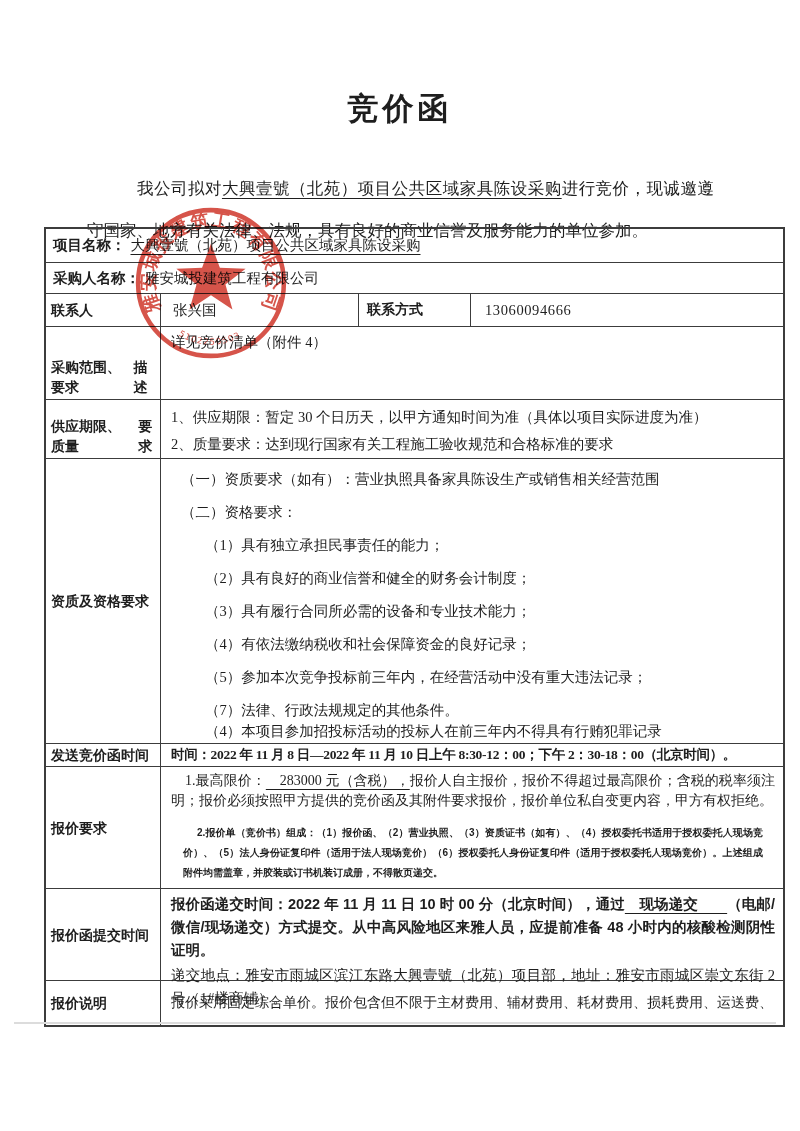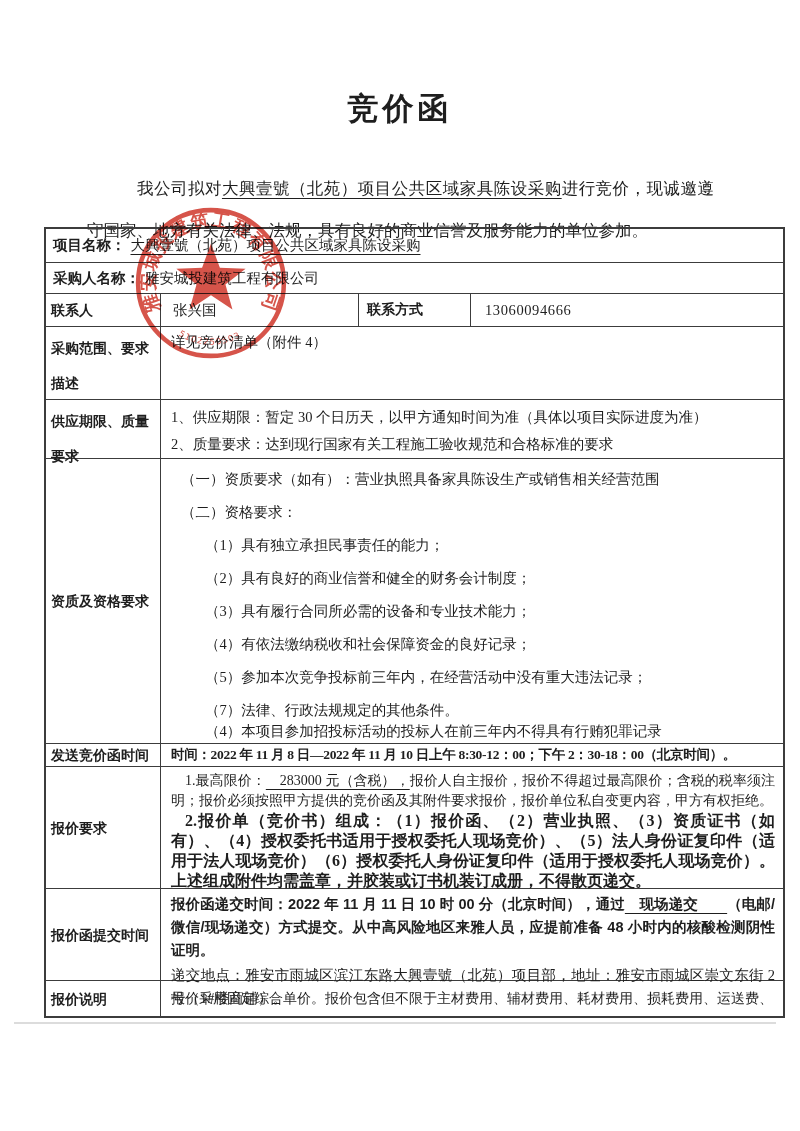--- a/index.html
+++ b/index.html
@@ -9,42 +9,42 @@
              font-size:31px;font-weight:bold;letter-spacing:4px;}
   .intro{position:absolute;top:151px;left:87px;width:627px;font-size:16.5px;
          line-height:42px;text-align:justify;text-indent:50px;}
   .u{text-decoration:underline;text-underline-offset:4px;text-decoration-thickness:1.4px;}
   .tbl{position:absolute;left:44px;top:227px;width:741px;border:2px solid #3c3c3c;box-sizing:border-box;}
   .row{display:flex;border-top:1.5px solid #3c3c3c;box-sizing:border-box;align-items:stretch;}
   .row.first{border-top:none;}
   .lblc{width:115px;flex:0 0 115px;border-right:1.5px solid #3c3c3c;box-sizing:border-box;
         font-family:"Liberation Sans","DejaVu Sans",sans-serif;font-weight:bold;font-size:14px;
         display:flex;align-items:center;padding:2px 3px 2px 5px;line-height:20px;}
-  .lblc.two-line{flex-direction:column;align-items:flex-start;justify-content:flex-start;padding-top:11px;}
+  .lblc.two-line{flex-direction:row;align-items:flex-end;justify-content:flex-start;padding-top:11px;}
   .lblc.two-line .l2{margin-top:15px;}
   .lblc.ctr .l2{text-align:center;}
   .cont{flex:1;min-width:0;box-sizing:border-box;padding:2px 8px 2px 10px;font-size:14.5px;}
   .vcenter{display:flex;align-items:center;}
   .fullc{flex:1;display:flex;align-items:center;padding-left:7px;box-sizing:border-box;}
   .inl-lbl{font-family:"Liberation Sans","DejaVu Sans",sans-serif;font-weight:bold;font-size:14.5px;white-space:nowrap;}
   .inl-val{font-size:14.5px;margin-left:5px;white-space:nowrap;}
   .c2{flex:0 0 198px;border-right:1.5px solid #3c3c3c;box-sizing:border-box;display:flex;align-items:center;padding-left:12px;font-size:14.5px;}
   .c3{flex:0 0 112px;border-right:1.5px solid #3c3c3c;box-sizing:border-box;
       font-family:"Liberation Sans","DejaVu Sans",sans-serif;font-weight:bold;font-size:14px;
       display:flex;align-items:center;padding-left:8px;}
   .c4{flex:1;display:flex;align-items:center;padding-left:14px;font-size:14.5px;letter-spacing:.6px;}
   .qual{padding-top:10px;}
   .q-item{line-height:21px;margin-bottom:12px;font-size:14.5px;}
   .q-item.lvl1{padding-left:10px;}
   .q-item.lvl2{padding-left:34px;}
   .q-item.no-gap{margin-bottom:0;}
   .sendtime{font-weight:bold;font-size:13.5px;white-space:nowrap;letter-spacing:-.3px;}
   .p-q1{font-size:14px;line-height:20px;text-align:justify;text-indent:14px;margin:0;}
-  .p-q2{font-family:Liberation Serif, serif;font-weight:bold;font-size:16px;
-        line-height:20px;text-align:justify;text-indent:14px;margin:0;}
+  .p-q2{font-family:Liberation Sans, sans-serif;font-weight:bold;font-size:10px;
+        line-height:20px;text-align:justify;text-indent:14px;margin:12px;}
   .p-s1{font-family:"Liberation Sans","DejaVu Sans",sans-serif;font-weight:bold;font-size:14.5px;
         line-height:23px;text-align:justify;margin:0;}
   .p-s2{font-size:14.5px;line-height:23px;text-align:justify;margin:2px 0 0 0;}
   .padt4{padding-top:4px;}
   .padt6{padding-top:6px;}
   .supply-line{line-height:27px;font-size:14.5px;}
   .note-line{font-size:14px;}
   .seal{position:absolute;left:134px;top:202px;width:158px;height:164px;
         mix-blend-mode:multiply;opacity:.86;pointer-events:none;}
   .artifact{position:absolute;left:14px;top:1022px;width:762px;height:2px;background:#dcdcdc;}
@@ -129,21 +129,21 @@
     </div>
 
     <div class="row" style="height:92px">
       <div class="lblc">报价函提交时间</div>
       <div class="cont padt4">
         <p class="p-s1"><span>报价函递交时间：2022 年 11 月 11 日 10 时 00 分（北京时间），通过</span><span class="u">　现场递交　　</span><span>（电邮/微信/现场递交）方式提交。从中高风险地区来雅人员，应提前准备 48 小时内的核酸检测阴性证明。</span></p>
         <p class="p-s2">递交地点：雅安市雨城区滨江东路大興壹號（北苑）项目部，地址：雅安市雨城区崇文东街 2 号（1#楼商铺）。</p>
       </div>
     </div>
 
-    <div class="row" style="height:36px">
+    <div class="row" style="height:45px">
       <div class="lblc">报价说明</div>
       <div class="cont vcenter note-line">报价采用固定综合单价。报价包含但不限于主材费用、辅材费用、耗材费用、损耗费用、运送费、</div>
     </div>
 
   </div>
 
   <div class="artifact"></div>
 
   <svg class="seal" viewBox="0 0 156 162" aria-hidden="true">
     <defs>

